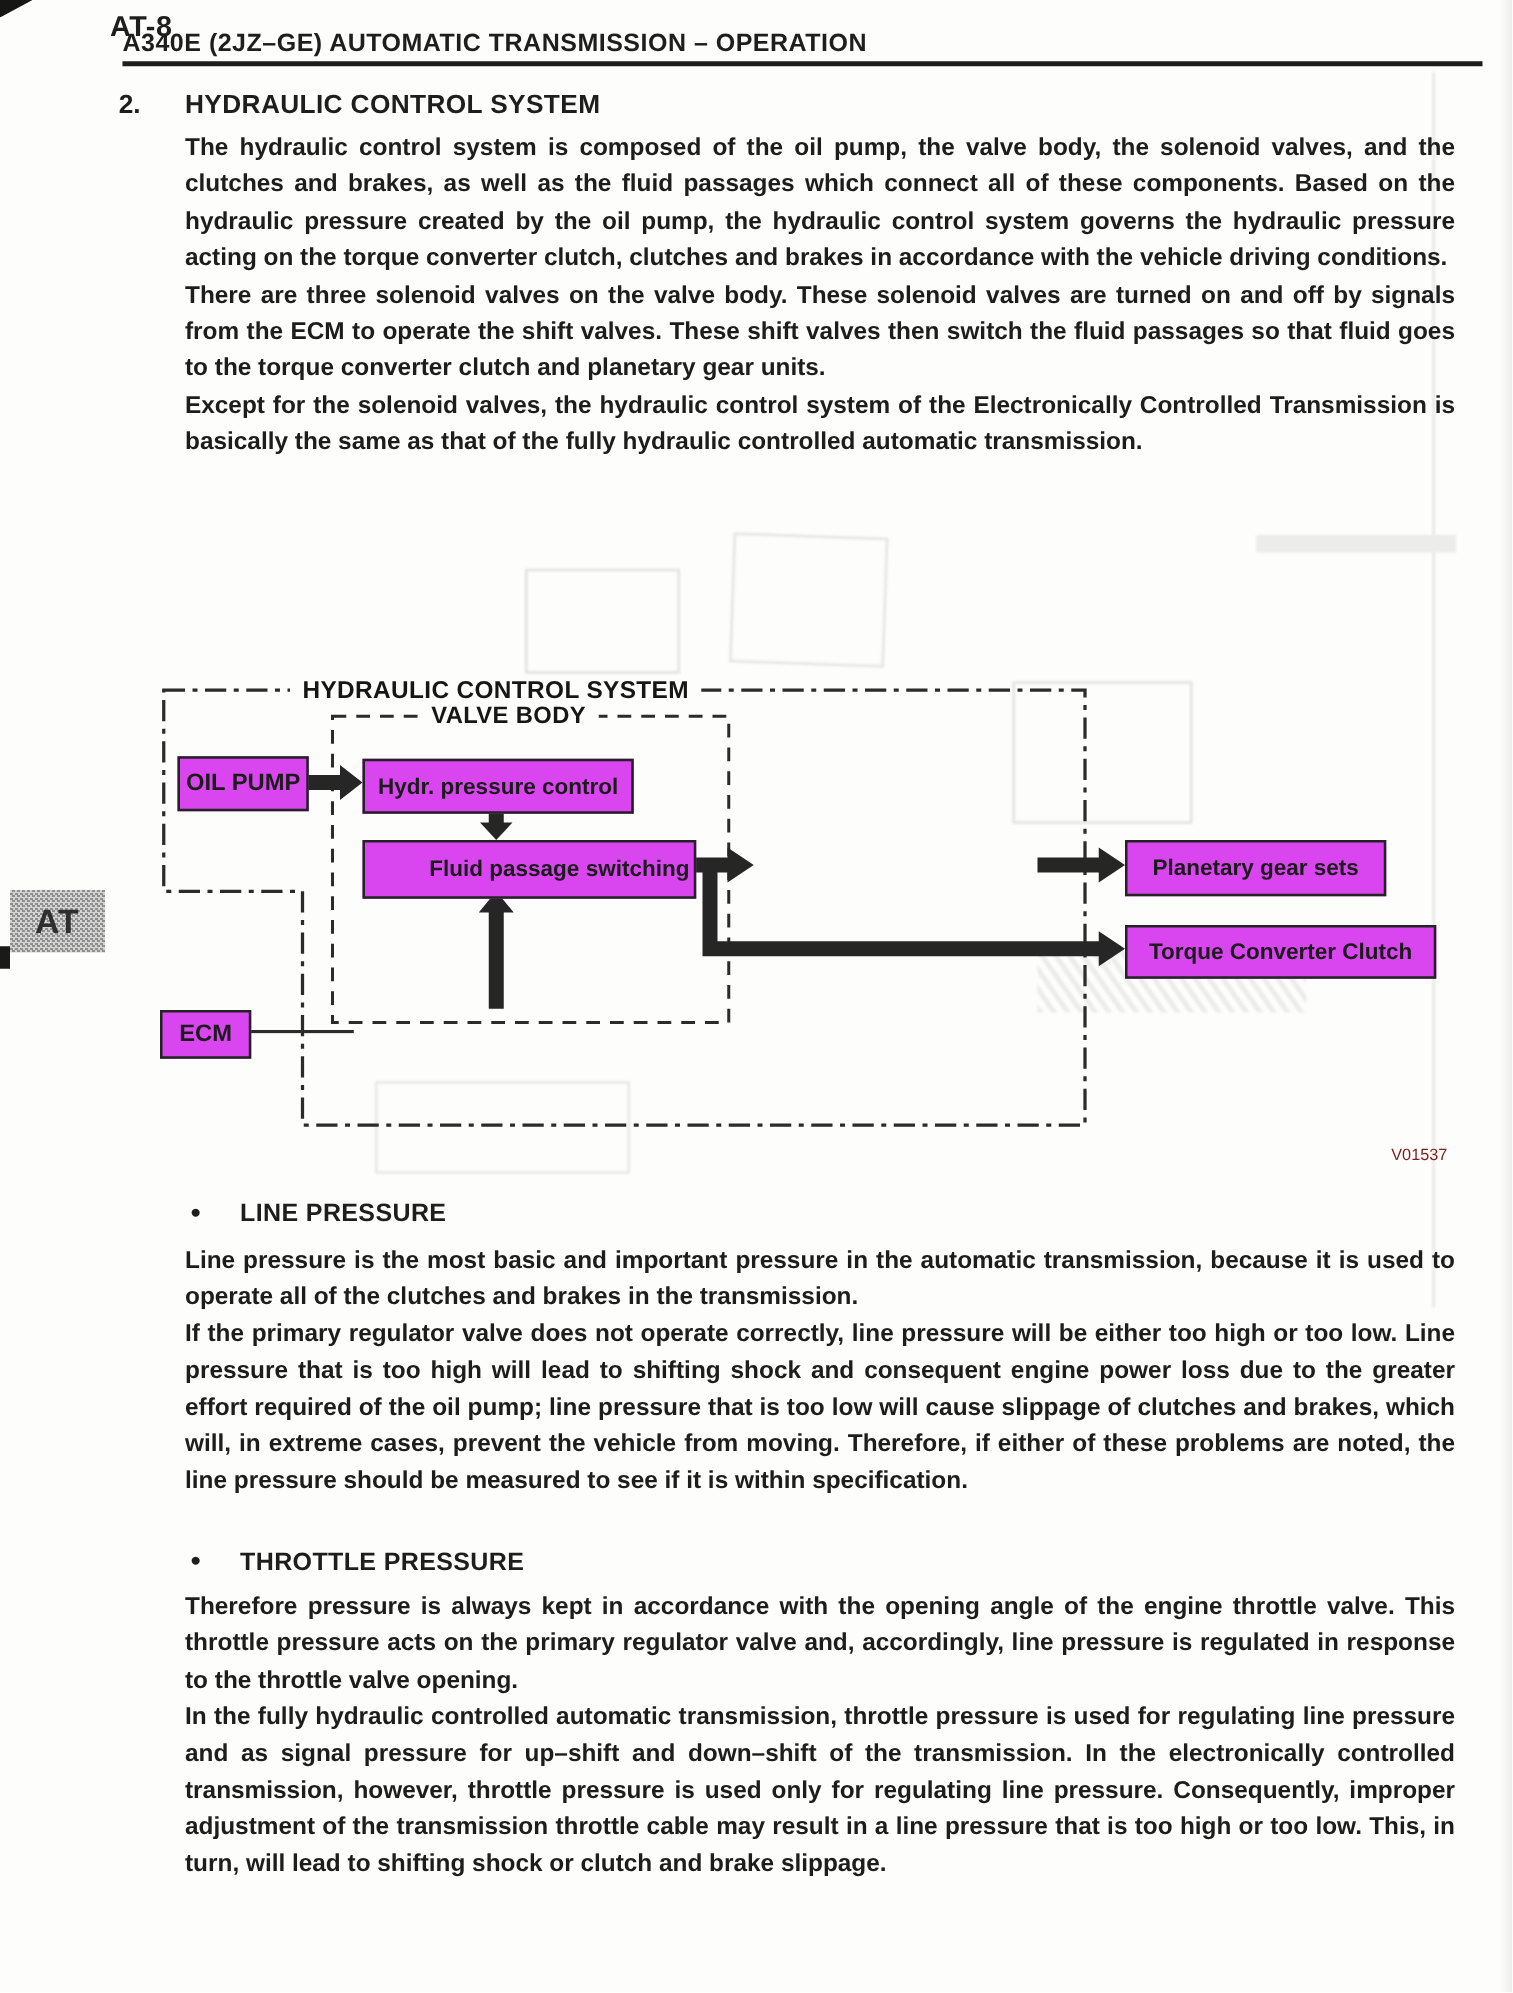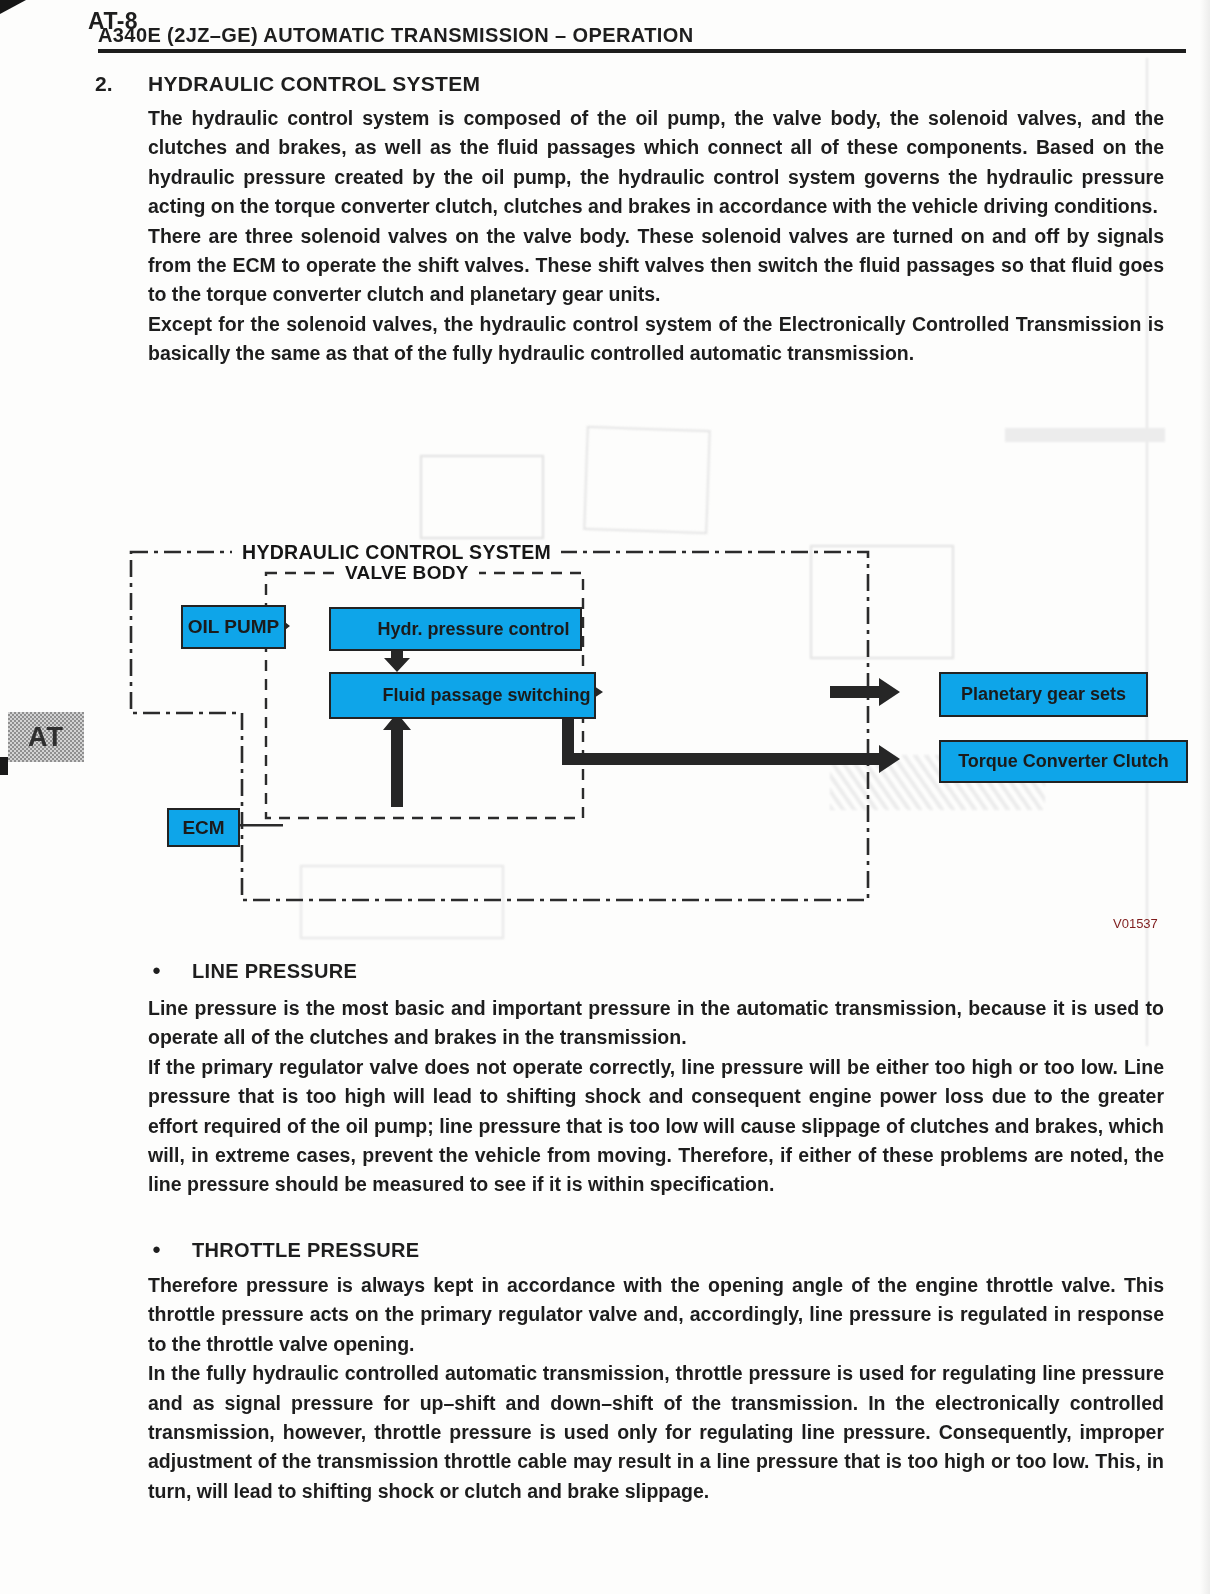--- a/index.html
+++ b/index.html
@@ -23,25 +23,25 @@
   #col-line{top:994px;}
   #col-throttle{top:1271px;}
   .bullet-row{position:absolute;left:152px;white-space:nowrap;}
   #bullet-line{top:960px;}
   #bullet-throttle{top:1239px;}
   .bullet-marker{font-size:15px;vertical-align:3px;}
   .bullet-title{margin-left:31px;font-size:20px;font-weight:bold;letter-spacing:.3px;}
   
   .diagram{position:absolute;left:120px;top:525px;width:1060px;height:430px;}
   .diagram svg{position:absolute;left:0;top:0;}
-  .dbox{position:absolute;background:#0ea5e9;border:2.5px solid #232323;
+  .dbox{position:absolute;background:#d946ef;border:2.5px solid #232323;
         display:flex;align-items:center;justify-content:center;
-        font-weight:bold;color:#1b1b1b;white-space:nowrap;margin-left:39px;}
+        font-weight:bold;color:#1b1b1b;white-space:nowrap;}
   #box-op {left:22px; top:80px; width:101px;height:40px;font-size:19px;}
-  #box-hpc{left:170px;top:82px; width:213px;height:40px;font-size:18px;padding-left:36px;}
+  #box-hpc{left:170px;top:82px; width:213px;height:40px;font-size:18px;}
   #box-fps{left:170px;top:147px;width:215px;height:43px;font-size:18px;padding-left:48px;}
   #box-cb {left:483px;top:145px;width:227px;height:43px;font-size:19px;}
   #box-pgs{left:780px;top:147px;width:205px;height:41px;font-size:18px;}
   #box-tcc{left:780px;top:215px;width:245px;height:39px;font-size:18px;}
   #box-sv {left:163px;top:282px;width:207px;height:40px;font-size:19px;}
   #box-ecm{left:8px;  top:283px;width:69px; height:35px;font-size:19px;}
   .dlabel{position:absolute;background:#fdfdfc;padding:0 10px;font-weight:bold;
           height:22px;line-height:22px;letter-spacing:.3px;color:#161616;}
   #lbl-hcs{left:112px;top:16px;font-size:19.5px;}
   #lbl-vb {left:215px;top:37px;font-size:19px;}

